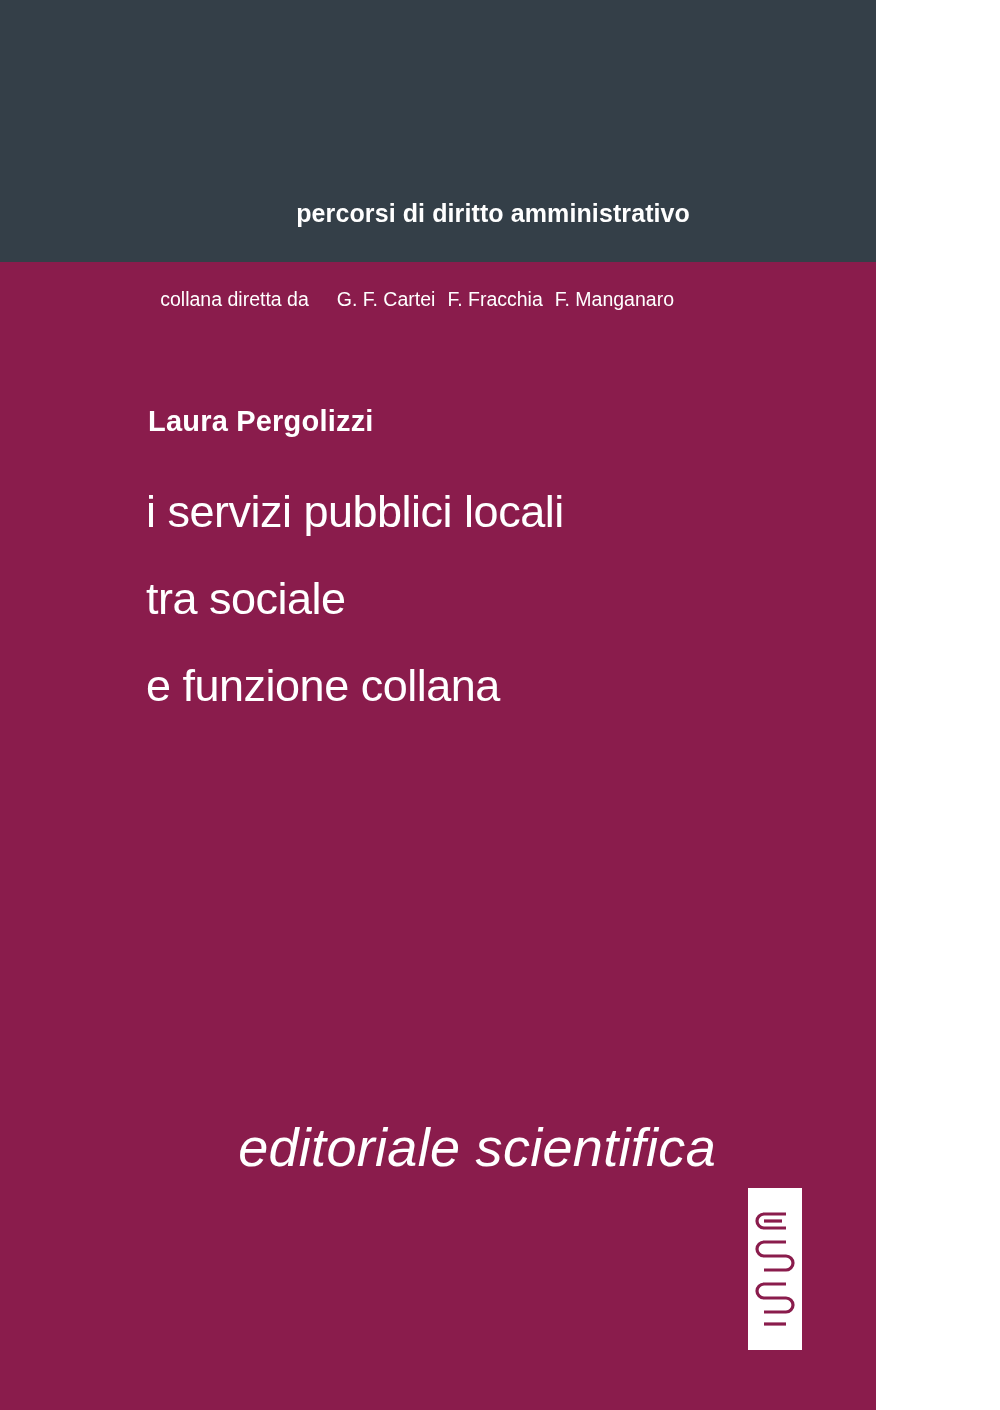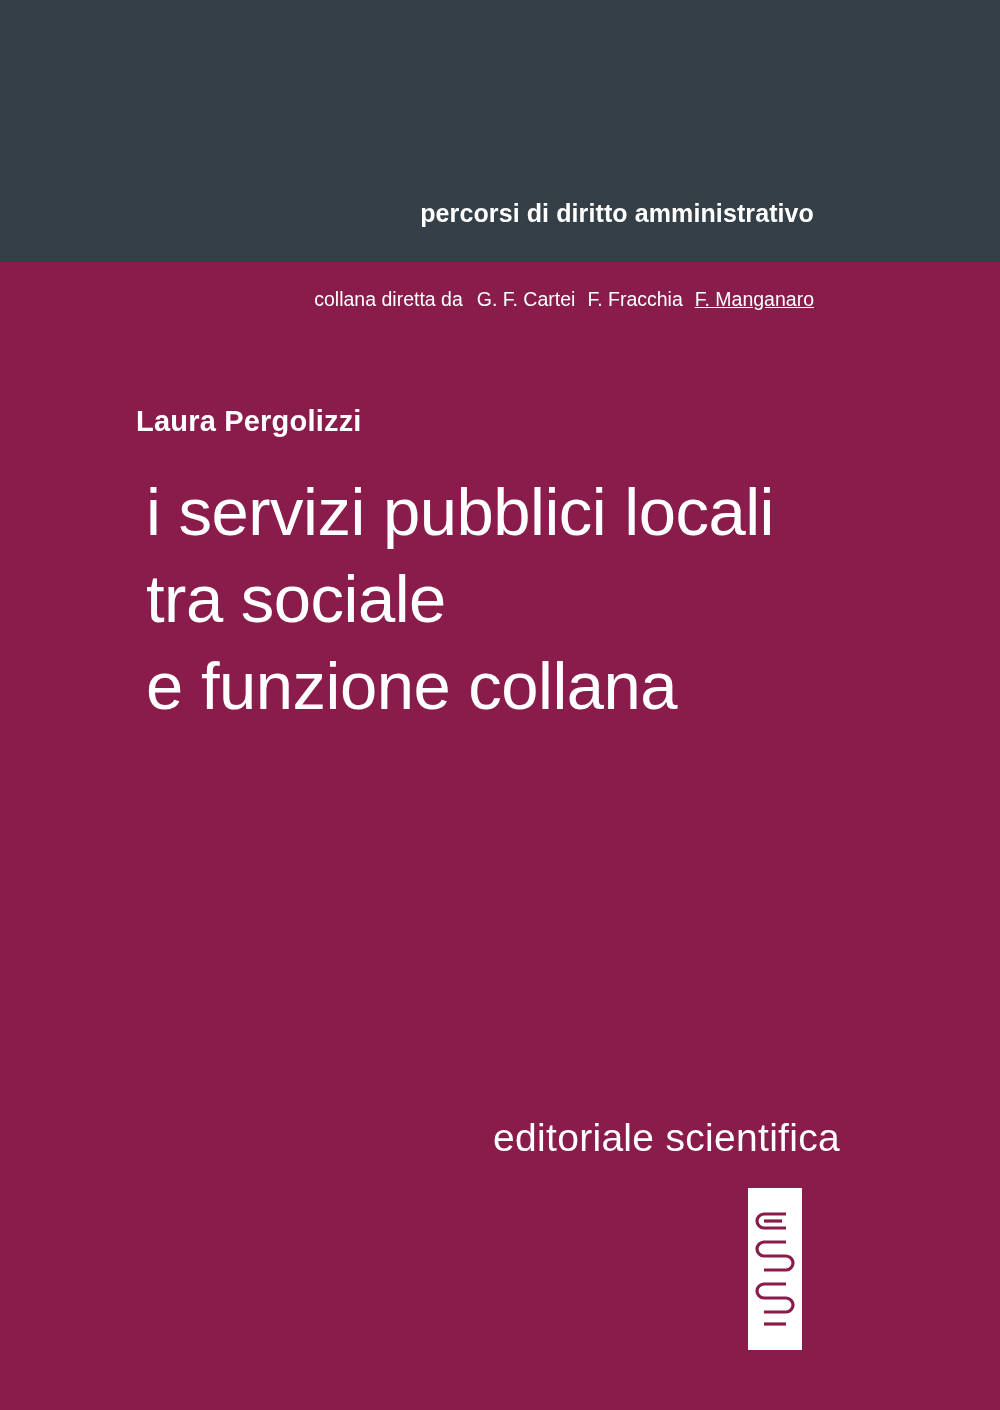--- a/index.html
+++ b/index.html
@@ -2,21 +2,21 @@
 <html><head>
 <meta charset="utf-8">
 <style>
   html, body {
     margin: 0;
     padding: 0;
     background: #ffffff;
   }
   .cover {
     position: relative;
-    width: 1000px;
+    width: 876px;
     height: 1410px;
     overflow: hidden;
     font-family: "Liberation Sans", sans-serif;
     background: #3b82f6;
   }
   
   .top-band {
     position: absolute;
     left: 0;
     top: 0;
@@ -50,64 +50,64 @@
   .series-editors {
     position: absolute;
     right: 186px;
     top: 288px;
     color: #ffffff;
     font-size: 19.5px;
     white-space: nowrap;
     text-align: right;
   }
   .series-editors .lead {
-    margin-right: 14px;
+    margin-right: 28px;
   }
   .series-editors .ed {
     margin-right: 12px;
   }
   .series-editors .ed:last-child {
-    margin-right: 0;
-    text-decoration: underline;
+    margin-right: 16px;
   }
   
   .author {
     position: absolute;
-    left: 136px;
+    left: 148px;
     top: 405px;
     color: #ffffff;
     font-size: 29px;
     font-weight: bold;
     letter-spacing: 0.2px;
   }
   
   .title {
     position: absolute;
     left: 146px;
     top: 468px;
     width: 760px;
     color: #ffffff;
-    font-size: 67px;
+    font-size: 45px;
     line-height: 87px;
     font-weight: normal;
     letter-spacing: -0.5px;
   }
   .title .line {
     display: block;
     white-space: nowrap;
   }
   
   .publisher {
     position: absolute;
     right: 160px;
     top: 1116px;
     color: #ffffff;
-    font-size: 39px;
+    font-size: 54px;
     letter-spacing: 0.3px;
     white-space: nowrap;
+    font-style: italic;
   }
   
   .logo {
     position: absolute;
     left: 748px;
     top: 1188px;
     width: 54px;
     height: 162px;
   }
   .logo .bar {

